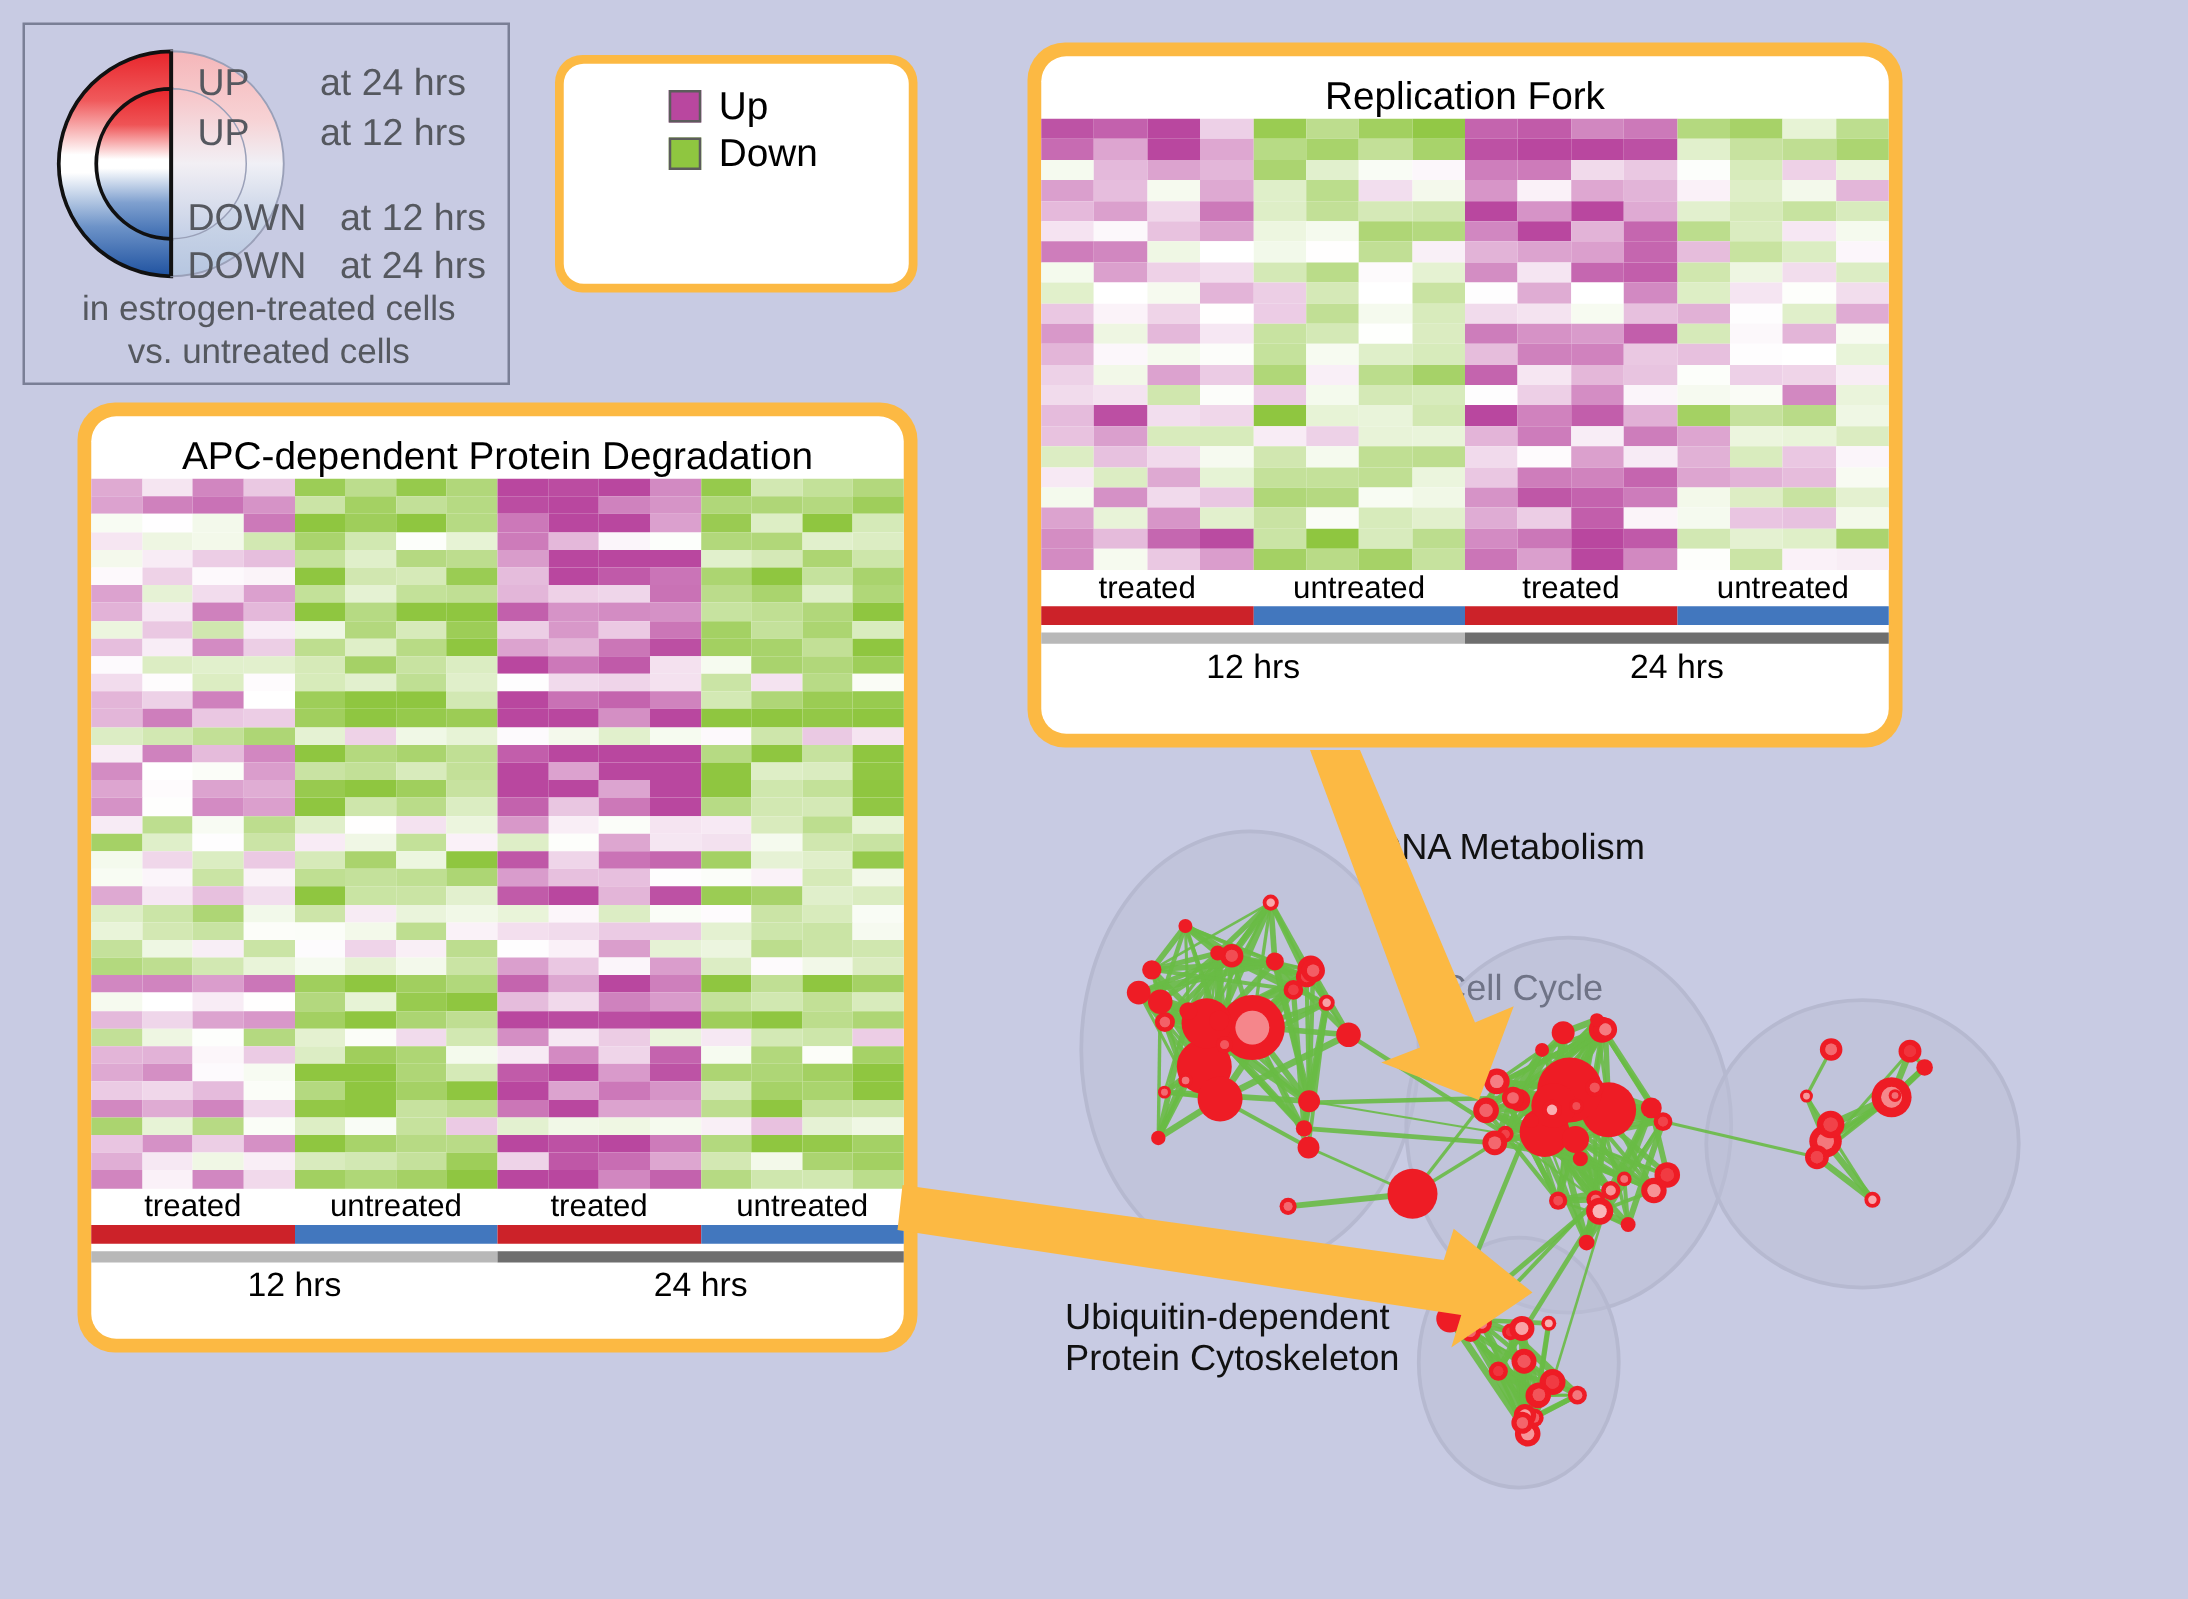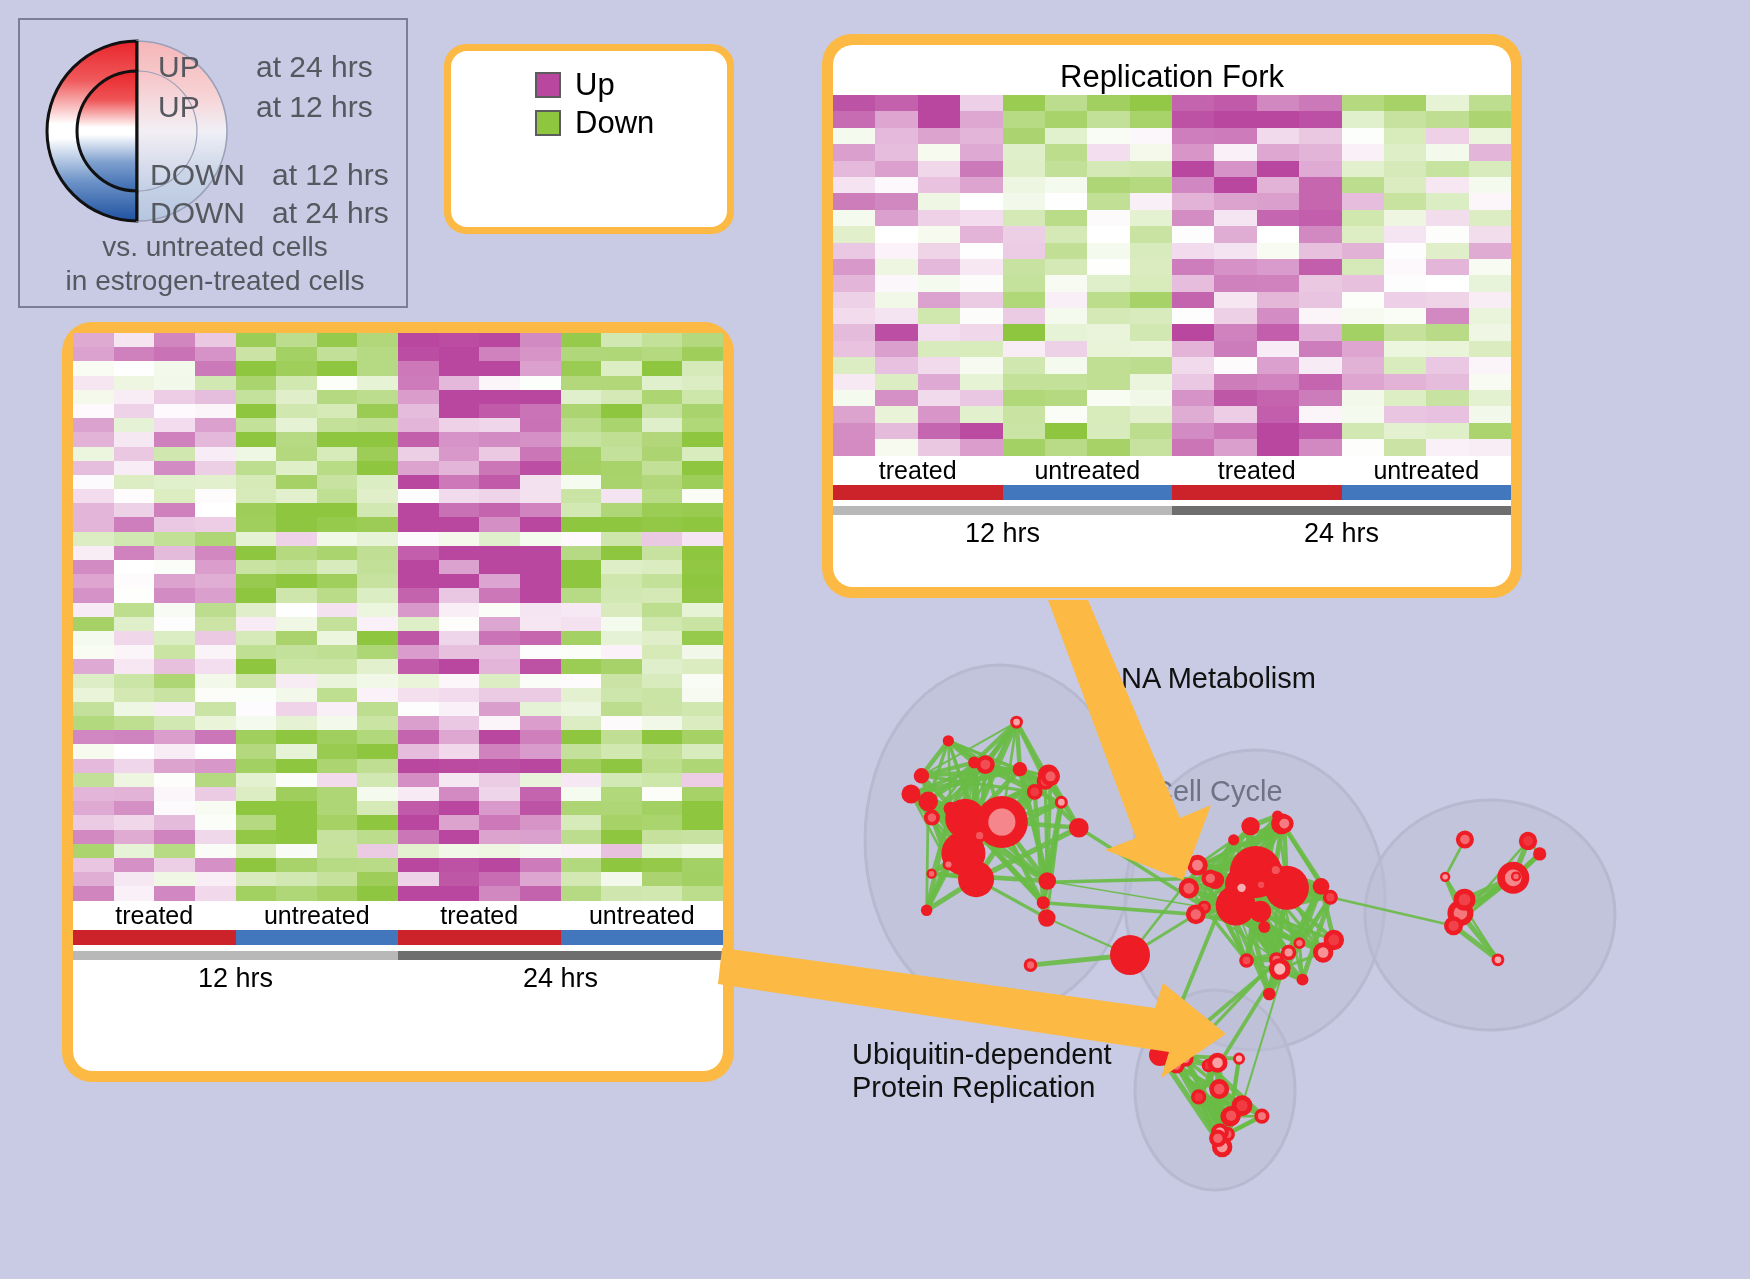--- a/index.html
+++ b/index.html
@@ -133,40 +133,41 @@
   <span class="wheel-label" style="left:138px;top:70px;">UP</span>
   <span class="wheel-label" style="left:236px;top:70px;">at 12 hrs</span>
 
   <span class="wheel-label" style="left:130px;top:138px;">DOWN</span>
   <span class="wheel-label" style="left:252px;top:138px;">at 12 hrs</span>
 
   <span class="wheel-label" style="left:130px;top:176px;">DOWN</span>
   <span class="wheel-label" style="left:252px;top:176px;">at 24 hrs</span>
 
   <div id="cb-footer">
+    <div>in estrogen-treated cells</div>
     <div>vs. untreated cells</div>
-    <div>in estrogen-treated cells</div>
   </div>
 </div>
 
 <div class="abs" id="updown-key">
   <div class="inner">
     <div class="key-row">
       <span class="key-sw" id="sw-up" style="background: rgb(185, 71, 159);"></span>
       <span class="key-txt">Up</span>
     </div>
     <div class="key-row">
       <span class="key-sw" id="sw-down" style="background: rgb(143, 198, 64);"></span>
       <span class="key-txt">Down</span>
     </div>
   </div>
 </div>
 
 <div class="abs heat-panel" id="panel-apc">
   <div class="inner">
+    <div class="panel-title">APC-dependent Protein Degradation</div>
     <div class="heatmap" id="hm-apc">
         <div class="hm-row" style="height: 14.2px;">
           <div class="hm-cell" style="background: rgb(223, 170, 210);"></div>
           <div class="hm-cell" style="background: rgb(245, 229, 241);"></div>
           <div class="hm-cell" style="background: rgb(209, 134, 192);"></div>
           <div class="hm-cell" style="background: rgb(234, 200, 226);"></div>
           <div class="hm-cell" style="background: rgb(156, 205, 86);"></div>
           <div class="hm-cell" style="background: rgb(188, 221, 141);"></div>
           <div class="hm-cell" style="background: rgb(150, 202, 76);"></div>
           <div class="hm-cell" style="background: rgb(177, 215, 122);"></div>
@@ -2115,19 +2116,19 @@
       <g>
         <circle cx="330" cy="345" r="20" fill="#ee1c25"></circle>
       </g>
       <g>
         <circle cx="360" cy="445" r="11" fill="#ee1c25"></circle>
       </g>
     </svg>
   <div class="net-label" style="left:300px;top:52px;color:#111;">DNA Metabolism</div>
   <div class="net-label" style="left:352px;top:165px;color:#6f7386;">Cell Cycle</div>
   <div class="net-label" style="left:52px;top:428px;color:#111;">Ubiquitin-dependent
-Protein Replication</div>
+Protein Cytoskeleton</div>
 </div>
 
 <svg class="abs" id="arrows">
   <polygon fill="#fcb943" points="1048,600 1088,600 1180,818 1211,805 1183,880 1105,850 1136,838"></polygon>
   <polygon fill="#fcb943" points="722,948 1155,1008 1163,983 1226,1034 1161,1078 1169,1052 718,984"></polygon>
 </svg>
 
 </body></html>

